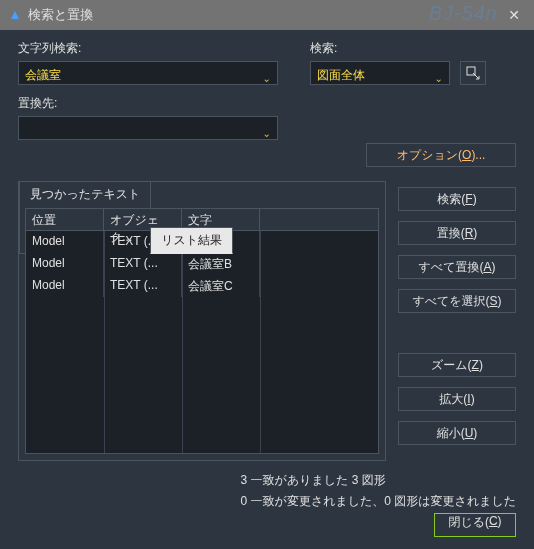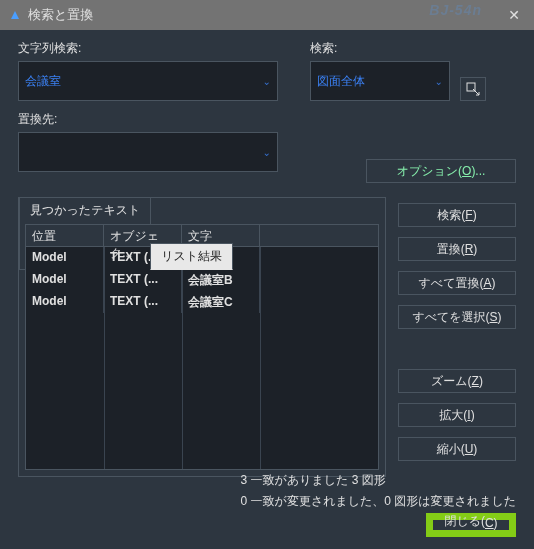--- a/index.html
+++ b/index.html
@@ -6,49 +6,49 @@
   body { width: 534px; height: 549px; background: #2d3640; color: #e0e0e0; font-size: 12px; overflow: hidden; }
   .titlebar { height: 30px; display: flex; align-items: center; padding: 0 8px; background: #737373; }
   .app-icon { width: 14px; height: 14px; margin-right: 6px; display: flex; align-items: center; justify-content: center; }
   .title-text { flex: 1; font-size: 13px; }
   .close-btn { width: 24px; height: 24px; display: flex; align-items: center; justify-content: center; cursor: pointer; font-size: 14px; }
   .content { padding: 10px 18px 8px 18px; }
   .row { display: flex; gap: 32px; margin-bottom: 4px; }
   .col-left { width: 260px; }
   .col-right { flex: 1; display: flex; align-items: flex-end; gap: 10px; }
   .label { font-size: 12px; margin-bottom: 4px; display: block; }
-  .select { width: 100%; height: 40px; background: #1c2128; border: 1px solid #4a5560; color: #3b82f6; padding: 0 6px; display: flex; align-items: center; justify-content: space-between; cursor: pointer; }
+  .select { width: 100%; height: 24px; background: #1c2128; border: 1px solid #4a5560; color: #fde047; padding: 0 6px; display: flex; align-items: flex-end; justify-content: space-between; cursor: pointer; }
   .select-narrow { width: 140px; }
   .chev { font-size: 10px; opacity: 0.8; }
   .icon-btn { width: 26px; height: 24px; border: 1px solid #4a5560; background: #2d3640; display: flex; align-items: center; justify-content: center; cursor: pointer; }
-  .option-btn { width: 150px; height: 24px; border: 1px solid #4a5560; background: #2d3640; color: #86efac; display: flex; align-items: center; justify-content: center; cursor: pointer; font-size: 12px; margin-left: auto; margin-top: 48px; }
+  .option-btn { width: 150px; height: 24px; border: 1px solid #4a5560; background: #2d3640; color: #fdba74; display: flex; align-items: center; justify-content: center; cursor: pointer; font-size: 12px; margin-left: auto; margin-top: 48px; }
   .mnemonic { text-decoration: underline; }
   .mid { display: flex; gap: 12px; margin-top: 14px; }
   .panel { border: 1px solid #4a5560; flex: 1; height: 280px; background: #2d3640; position: relative; }
   .tabs { display: flex; position: relative; top: -1px; }
   .tab { padding: 4px 10px; font-size: 12px; border: 1px solid #4a5560; background: #2d3640; cursor: pointer; margin-right: -1px; }
   .tab.active { background: #e8e8e8; color: #222; border-bottom: 1px solid #e8e8e8; position: relative; z-index: 2; margin-top: 46px; }
   .tab.inactive { background: #2d3640; color: #e0e0e0; }
   .table-wrap { position: absolute; top: 26px; left: 6px; right: 6px; bottom: 6px; border: 1px solid #4a5560; background: #1c2128; overflow: hidden; }
   .thead { display: flex; background: #2d3640; border-bottom: 1px solid #4a5560; height: 22px; }
   .th { padding: 3px 6px; border-right: 1px solid #4a5560; font-size: 12px; }
   .th:nth-child(1), .td:nth-child(1) { width: 78px; }
   .th:nth-child(2), .td:nth-child(2) { width: 78px; }
   .th:nth-child(3), .td:nth-child(3) { width: 78px; }
   .tbody { }
-  .tr { display: flex; height: 22px; font-weight: bold; }
+  .tr { display: flex; height: 22px; }
   .td { padding: 3px 6px; border-right: 1px solid #3a4450; font-size: 12px; white-space: nowrap; overflow: hidden; }
   .vline { position: absolute; top: 22px; bottom: 0; width: 1px; background: #3a4450; }
   .btn-col { width: 118px; display: flex; flex-direction: column; gap: 10px; padding-top: 6px; }
   .btn { height: 24px; border: 1px solid #4a5560; background: #2d3640; color: #e0e0e0; display: flex; align-items: center; justify-content: center; cursor: pointer; font-size: 12px; }
   .btn-group-gap { height: 20px; }
   .footer { position: absolute; bottom: 12px; left: 18px; right: 18px; display: flex; align-items: flex-end; justify-content: space-between; flex-direction: column; }
   .status { font-size: 12px; line-height: 1.8; }
-  .close-main { width: 90px; height: 24px; border: 7px solid #84cc16; background: #2d3640; color: #e0e0e0; display: flex; align-items: flex-end; justify-content: center; cursor: pointer; font-size: 12px; }
-  .watermark { position: absolute; top: 2px; right: 52px; font-size: 14px; font-weight: bold; font-style: italic; color: rgba(90,150,220,0.3); letter-spacing: 1px; pointer-events: none; }
+  .close-main { width: 82px; height: 24px; border: 1px solid #84cc16; background: #2d3640; color: #e0e0e0; display: flex; align-items: flex-start; justify-content: center; cursor: pointer; font-size: 12px; }
+  .watermark { position: absolute; top: 2px; right: 36px; font-size: 20px; font-weight: normal; font-style: italic; color: rgba(90,150,220,0.3); letter-spacing: 1px; pointer-events: none; }
 </style>
 </head>
 <body>
 
 <div class="watermark">BJ-54n</div>
 
 <div class="titlebar">
   <span class="app-icon">
     <svg width="12" height="12" viewBox="0 0 12 12">
         <path d="M2 10 L6 2 L10 10 Z" fill="#4a9eff"></path>

